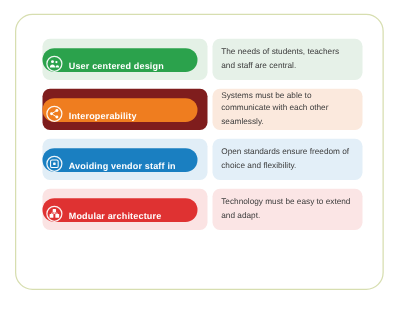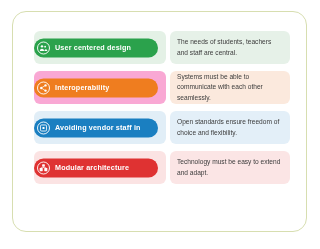--- a/index.html
+++ b/index.html
@@ -50,21 +50,21 @@
   }
   .pill {
     position: absolute;
     left: 0px;
     top: 50%;
     transform: translateY(-50%);
     height: 19px;
     width: 124px;
     border-radius: 10px;
     display: flex;
-    align-items: center;
+    align-items: flex-end;
     box-sizing: border-box;
     padding-left: 3px;
   }
   .pill-icon {
     width: 13px;
     height: 13px;
     flex: none;
     border-radius: 50%;
     border: 1px solid rgba(255,255,255,0.92);
     display: flex;
@@ -116,21 +116,21 @@
               </svg>
             </span>
             <span class="pill-label">User centered design</span>
           </div>
         </div>
         <div class="desc-card" style="background:#e6f1e8">
           <span class="desc-text">The needs of students, teachers and staff are central.</span>
         </div>
       </div>
       <div class="row">
-        <div class="pill-card" style="background:#f9a8d4">
+        <div class="pill-card" style="background:#7f1d1d">
           <div class="pill" style="background:#ef7d1f">
             <span class="pill-icon">
               <svg width="9" height="9" viewBox="0 0 16 16">
                 <circle cx="11.6" cy="3.4" r="2.1" fill="#fff"></circle>
                 <circle cx="4" cy="8" r="2.1" fill="#fff"></circle>
                 <circle cx="11.6" cy="12.6" r="2.1" fill="#fff"></circle>
                 <path d="M5.4 7.1l5-3.1M5.4 8.9l5 3.1" stroke="#fff" stroke-width="1.3" fill="none"></path>
               </svg>
             </span>
             <span class="pill-label">Interoperability</span>

